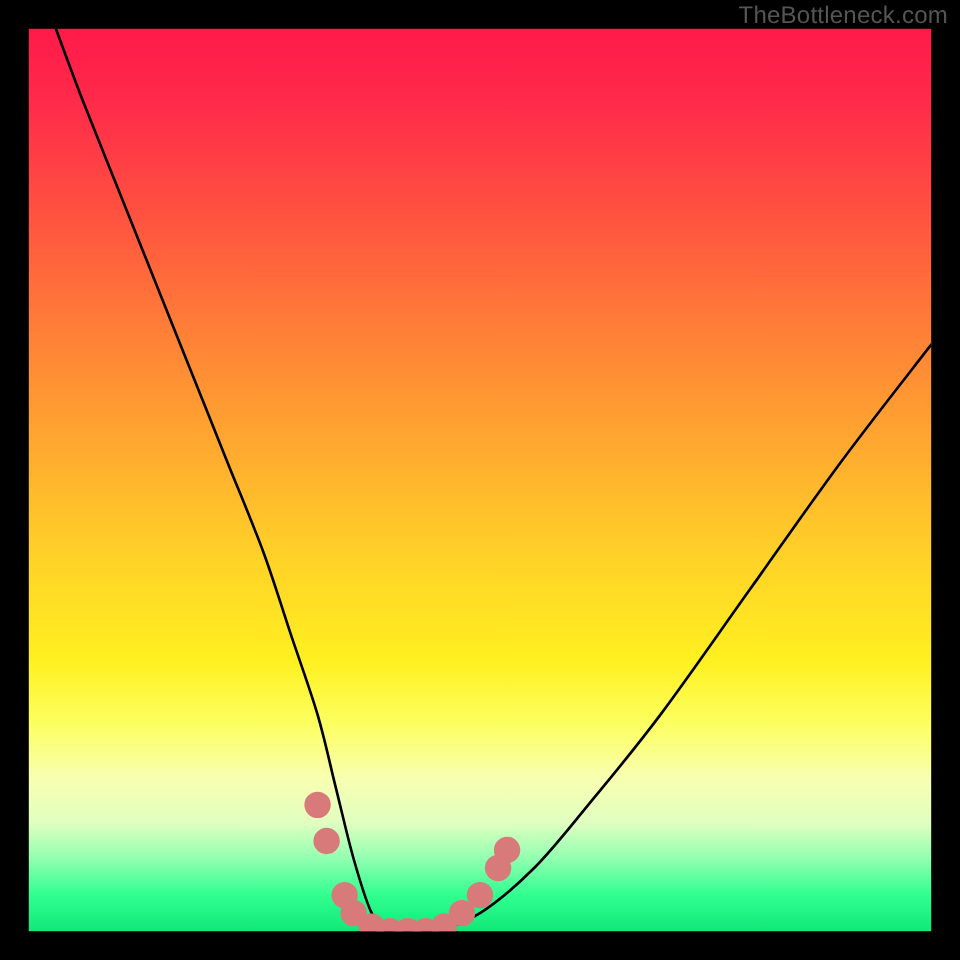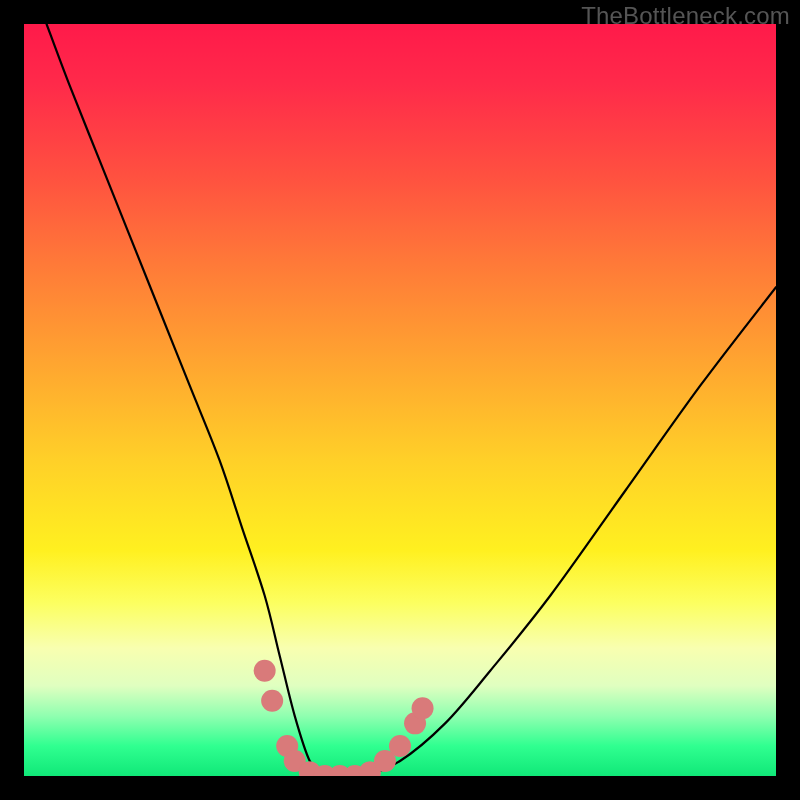--- a/index.html
+++ b/index.html
@@ -31,21 +31,21 @@
       #90ffb0 92%,
       #30ff90 96%,
       #10e878 100%
     );
   }
   .watermark {
     position: absolute;
     top: 2px;
     right: 10px;
     color: #555;
-    font-size: 24px;
+    font-size: 20px;
     font-weight: 500;
     letter-spacing: 0.2px;
     z-index: 5;
   }
   svg.curve {
     position: absolute;
     top: 0;
     left: 0;
     width: 752px;
     height: 752px;

